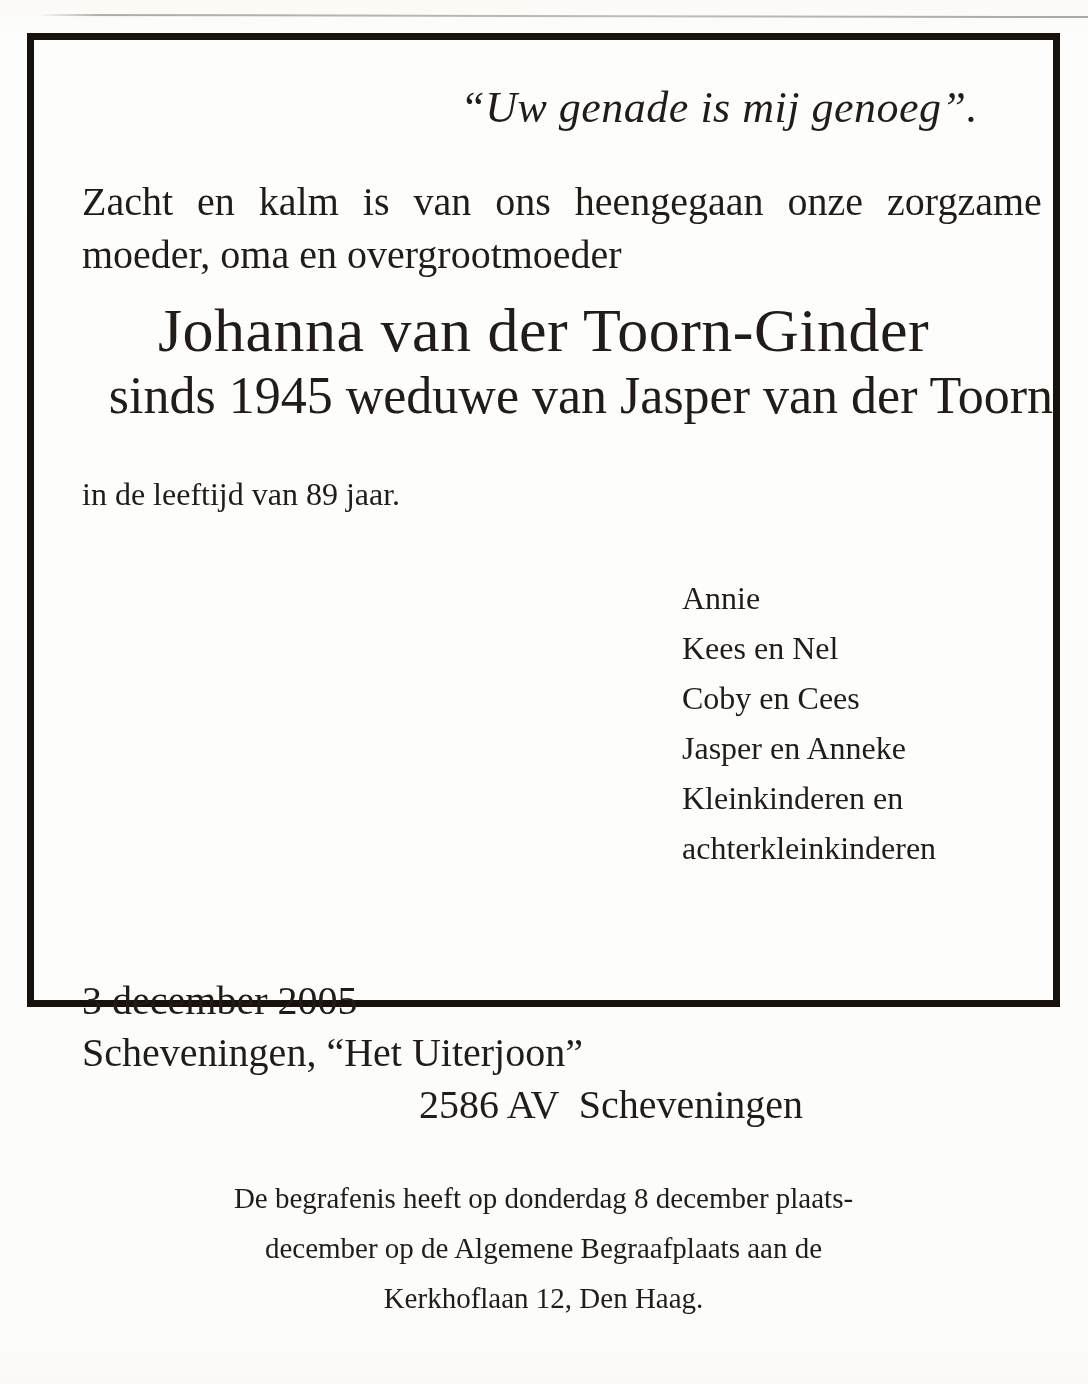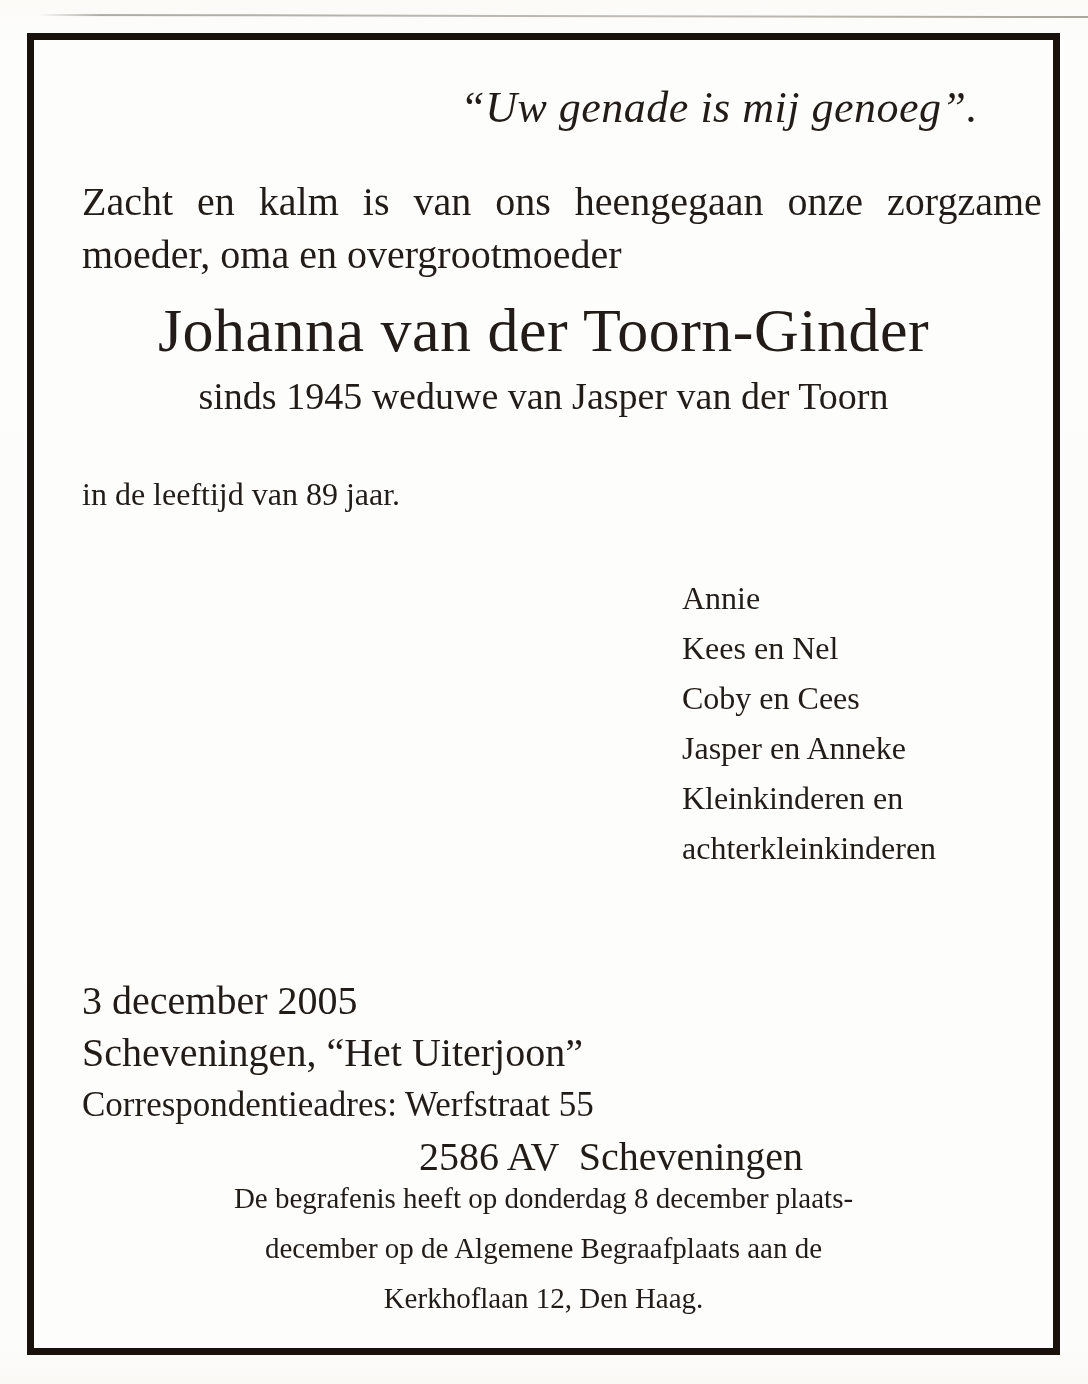--- a/index.html
+++ b/index.html
@@ -24,21 +24,21 @@
     width: 1050px;
     height: 2px;
     background: linear-gradient(90deg, rgba(150,146,138,0) 0%, rgba(150,146,138,.75) 6%, rgba(160,156,148,.65) 60%, rgba(150,146,138,.8) 100%);
     transform: rotate(0.12deg);
   }
   .card {
     position: absolute;
     left: 27px;
     top: 33px;
     width: 1033px;
-    height: 1322px;
+    height: 974px;
     box-sizing: border-box;
     border: 7px solid #19110b;
     background: #fdfdfb;
     color: #211c17;
   }
   .card > div { position: absolute; }
 
   .quote {
     top: 42px;
     right: 75px;
@@ -66,22 +66,22 @@
     text-align: center;
     font-size: 62px;
     line-height: 70px;
     letter-spacing: 0.5px;
     white-space: nowrap;
   }
   .widow-line {
     top: 334px;
     left: 0;
     right: 0;
-    text-align: center;
-    font-size: 38px;
+    text-align: right;
+    font-size: 52px;
     line-height: 44px;
     white-space: nowrap;
   }
   .age-line {
     top: 429px;
     left: 48px;
     font-size: 32px;
     line-height: 50px;
     white-space: nowrap;
   }
@@ -138,21 +138,20 @@
       <div>Kees en Nel</div>
       <div>Coby en Cees</div>
       <div>Jasper en Anneke</div>
       <div>Kleinkinderen en</div>
       <div>achterkleinkinderen</div>
     </div>
 
     <div class="date-address">
       <div>3 december 2005</div>
       <div>Scheveningen, “Het Uiterjoon”</div>
-      <div class="correspondence-line">Correspondentieadres: Werfstraat 55</div>
       <div class="postal-line">2586 AV  Scheveningen</div>
     </div>
 
     <div class="funeral-paragraph">
       <div>De begrafenis heeft op donderdag 8 december plaats-</div>
       <div>december op de Algemene Begraafplaats aan de</div>
       <div>Kerkhoflaan 12, Den Haag.</div>
     </div>
 
   </div>

